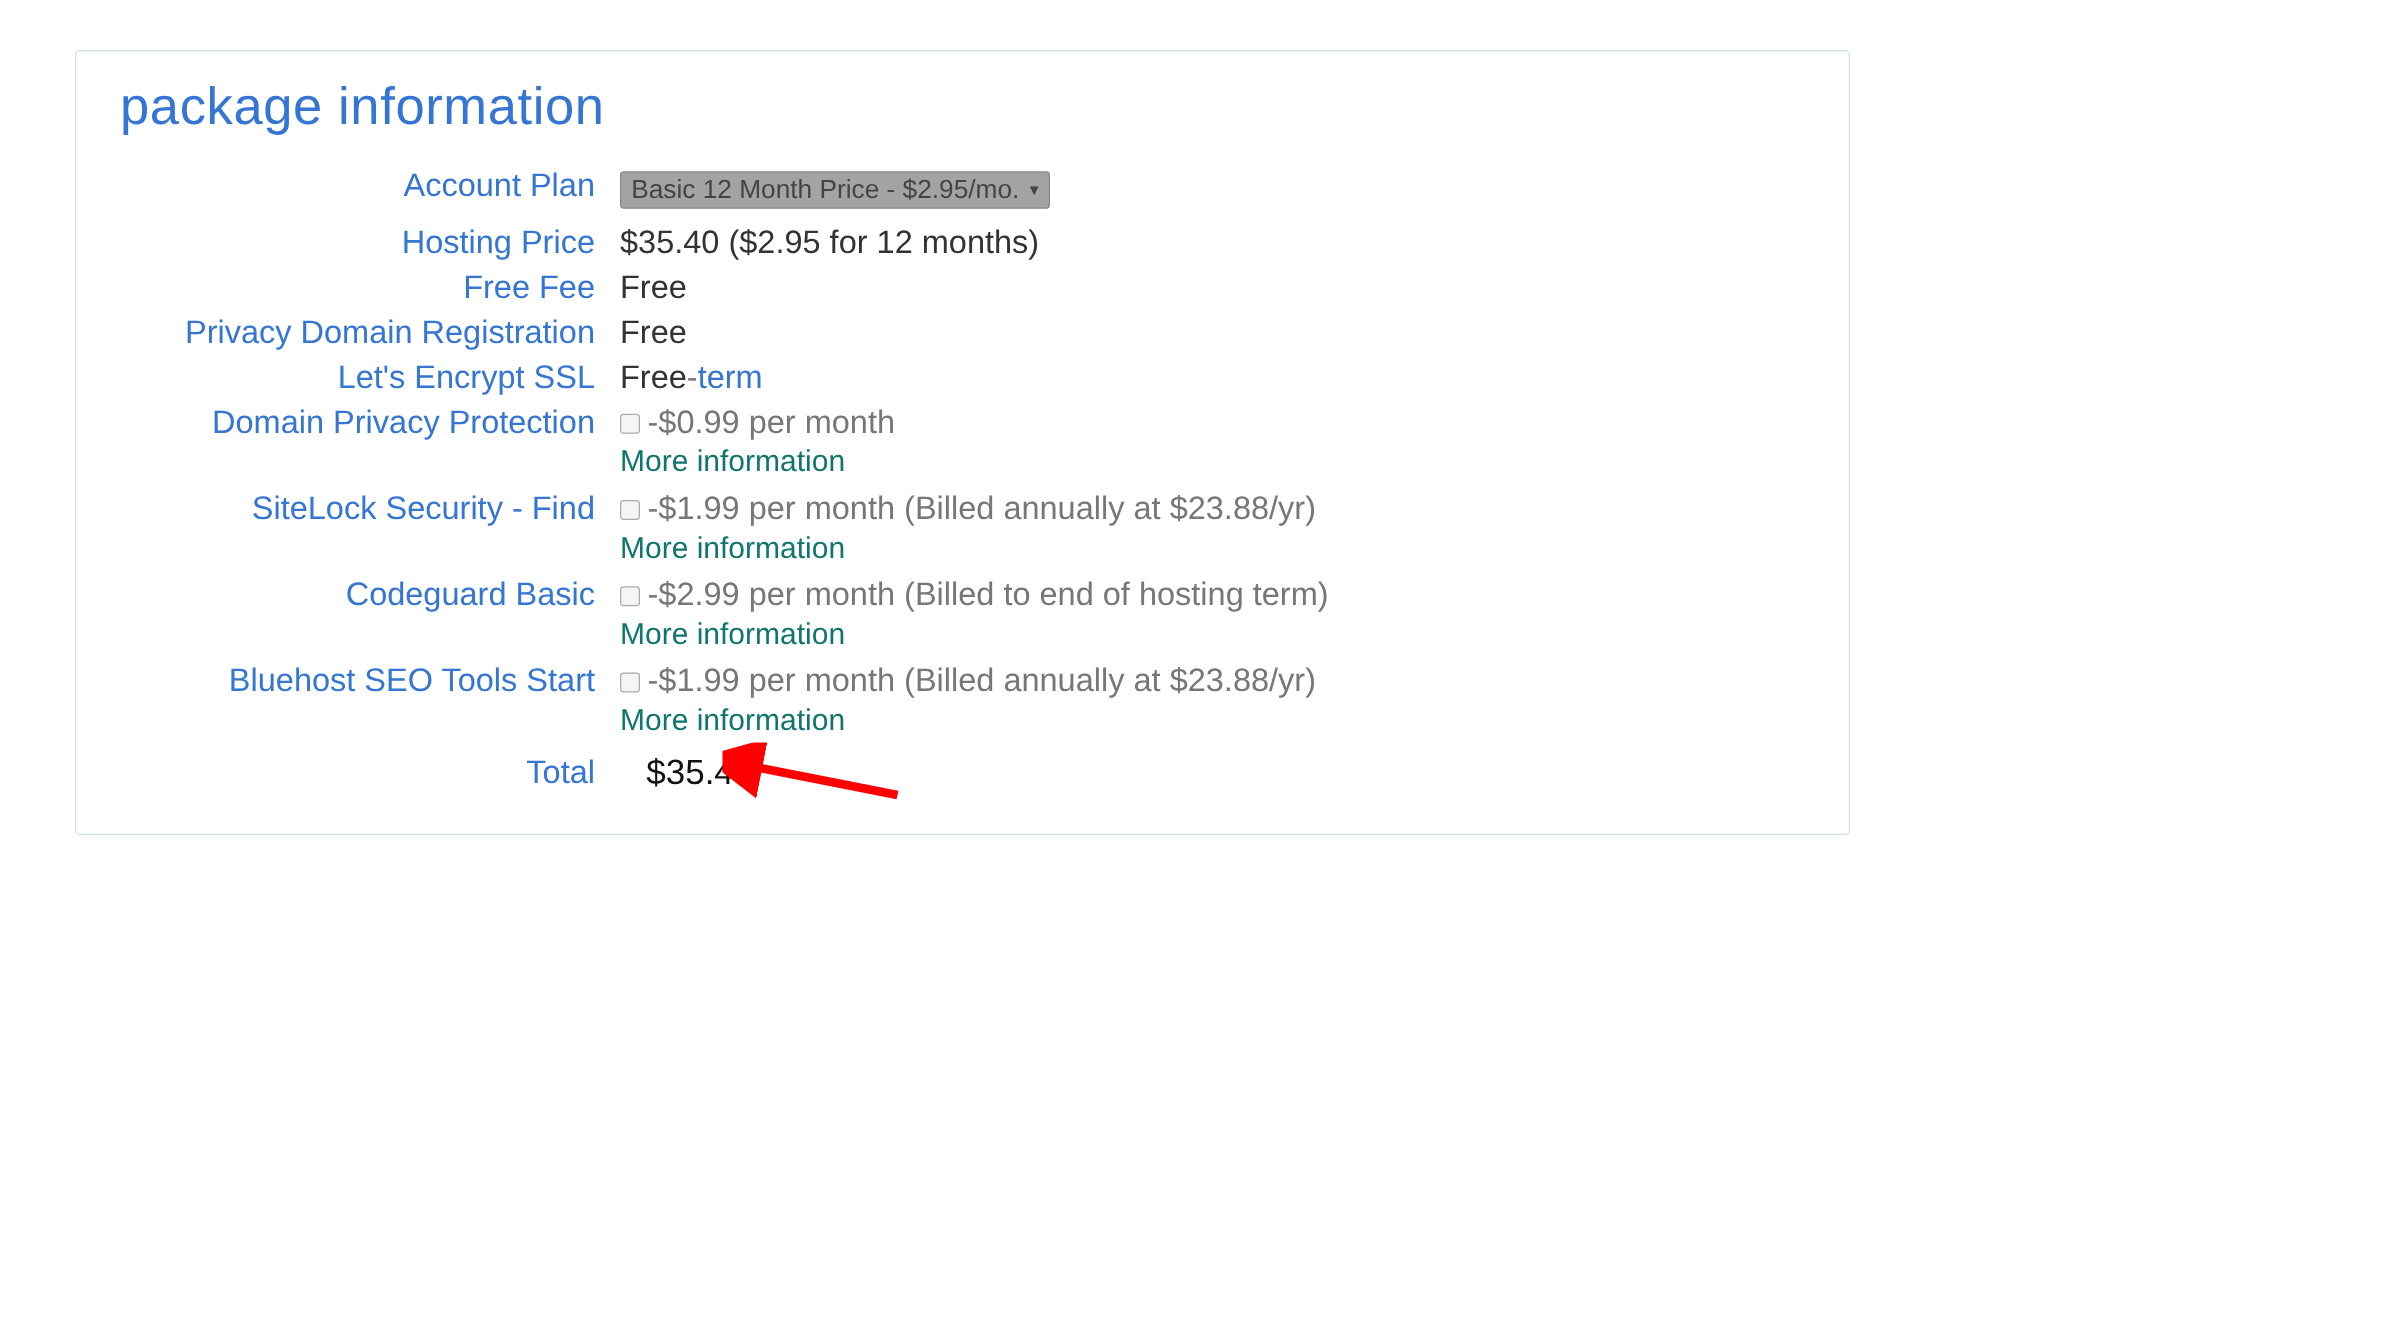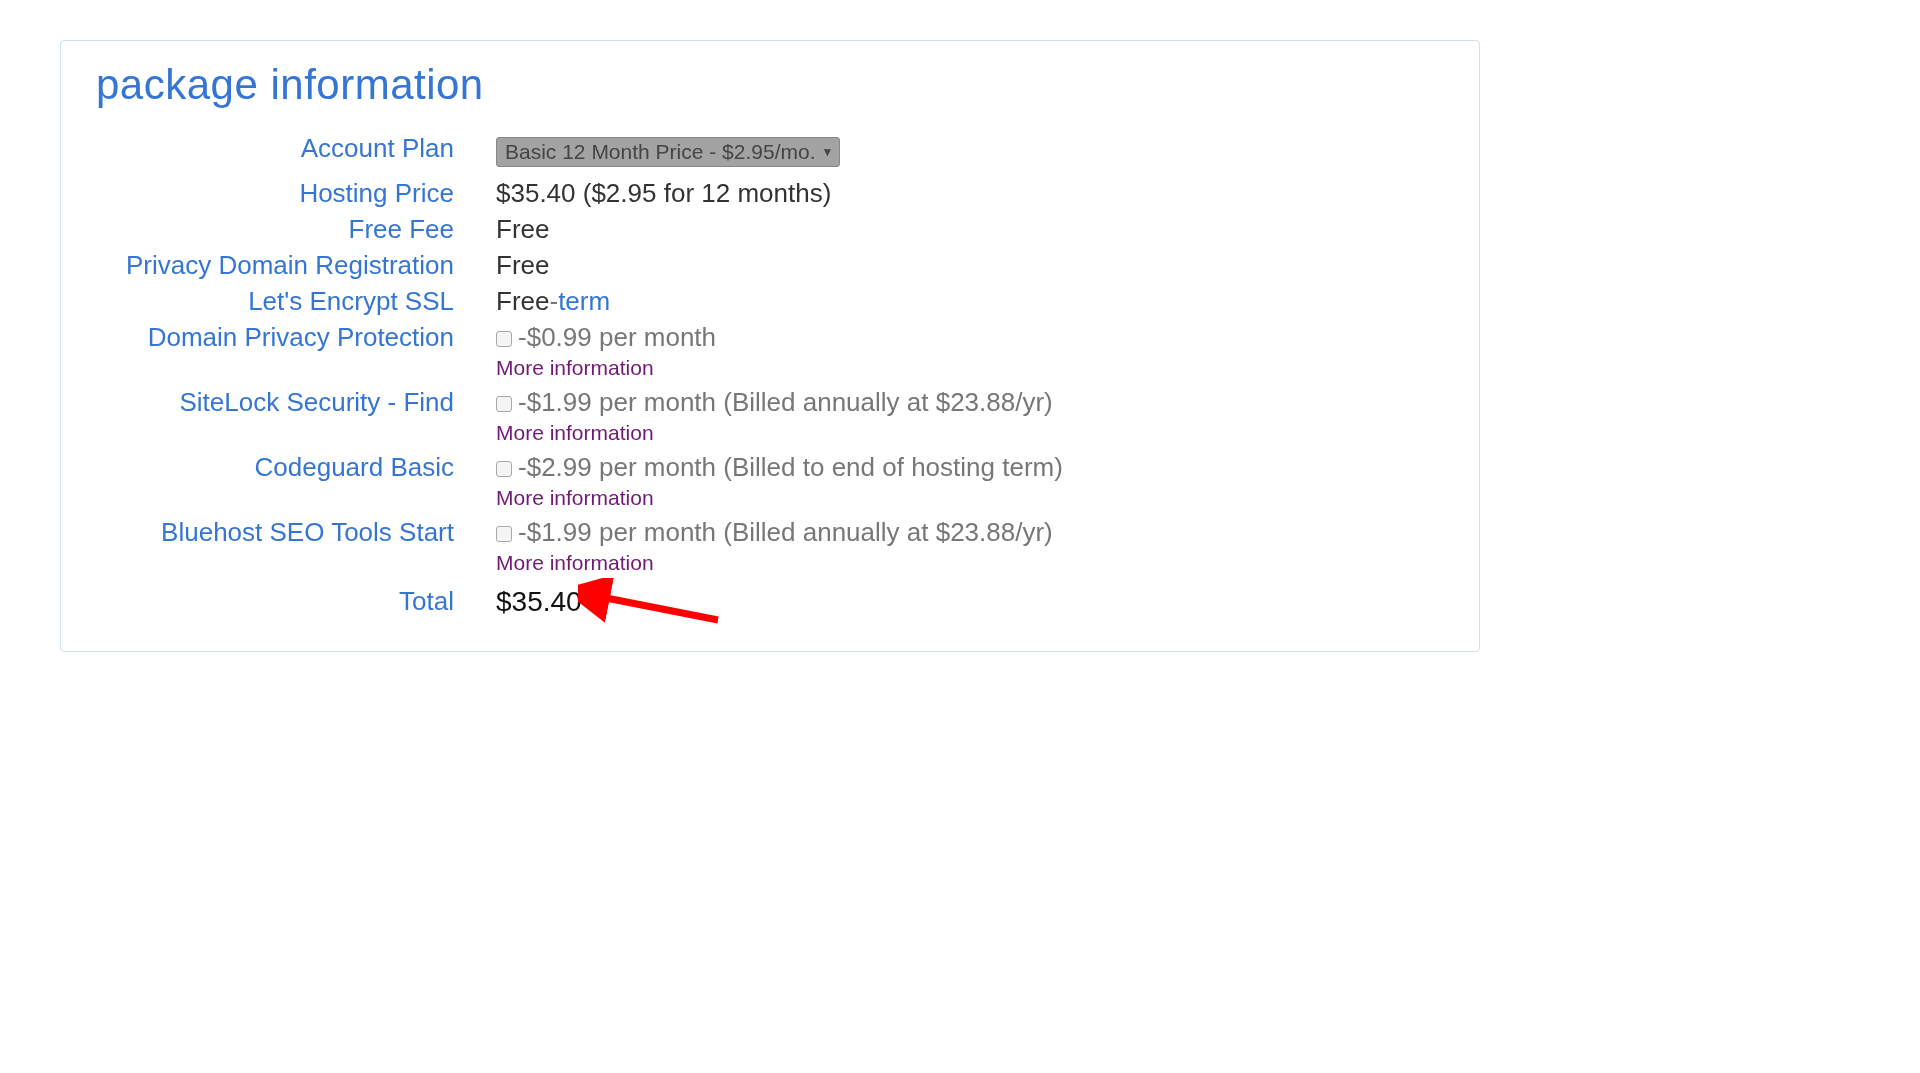--- a/index.html
+++ b/index.html
@@ -30,21 +30,21 @@
     }
     .form-row {
       display: flex;
       align-items: flex-start;
       margin-bottom: 3px;
     }
     .form-label {
       width: 400px;
       min-width: 400px;
       text-align: right;
-      padding-right: 42px;
+      padding-right: 20px;
       color: #3575d3;
       font-size: 26px;
       font-weight: 300;
       padding-top: 2px;
     }
     .form-value {
       color: #555;
       font-size: 26px;
       font-weight: 300;
       padding-top: 2px;
@@ -93,30 +93,31 @@
     }
     .more-info-row {
       display: flex;
       margin-bottom: 5px;
     }
     .more-info-row .spacer {
       width: 400px;
       min-width: 400px;
     }
     .more-info-link {
-      color: #701a75;
-      font-size: 21px;
+      color: #0f766e;
+      font-size: 24px;
       font-weight: 300;
       cursor: pointer;
     }
     .spacer-small { height: 4px; }
     .total-value {
       color: #111;
       font-size: 28px;
       font-weight: 400;
+      margin-left: 21px;
     }
     .arrow-annotation {
       position: relative;
     }
     .arrow-svg {
       position: absolute;
       left: 82px;
       top: -6px;
       width: 160px;
       height: 60px;

